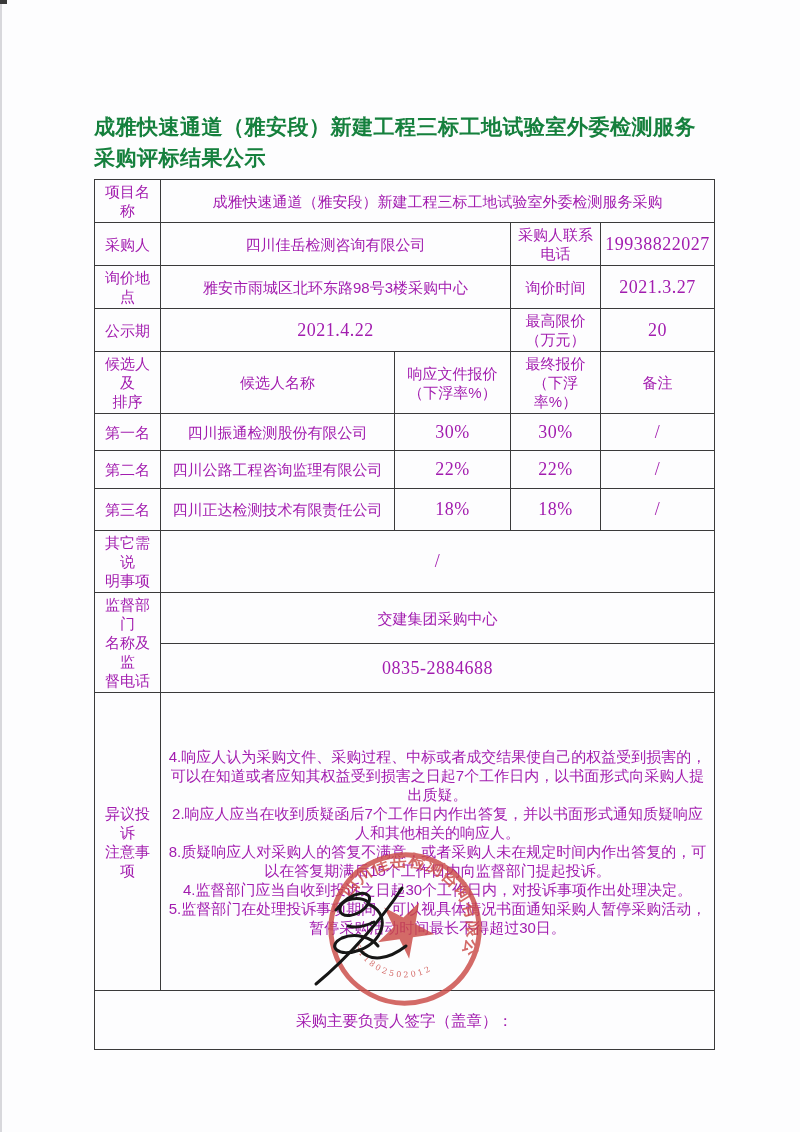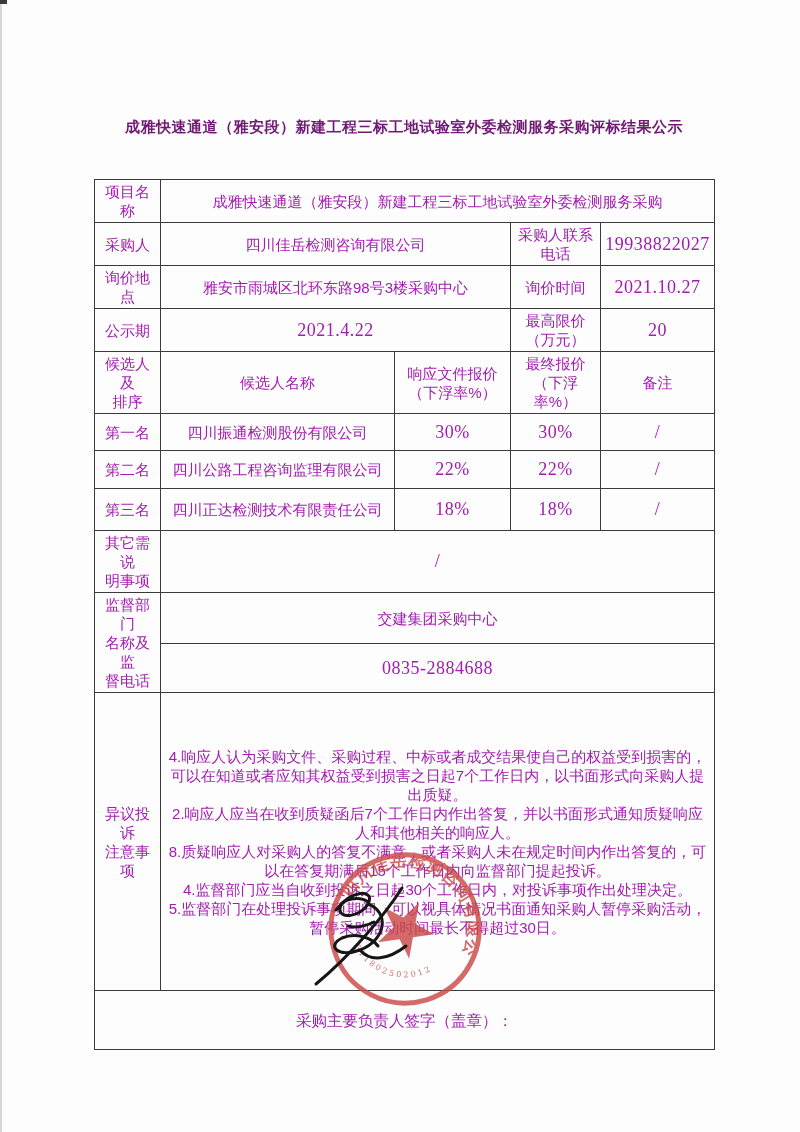--- a/index.html
+++ b/index.html
@@ -6,22 +6,22 @@
   body{
     width:800px;height:1132px;position:relative;overflow:hidden;
     background:#fdfdfe;color:#262626;
     font-family:"Liberation Sans","DejaVu Sans",sans-serif;
   }
   .scan-edge{position:absolute;left:0;top:0;width:2px;height:1132px;background:#d8d8dc;}
   .scan-speck{position:absolute;left:0;top:0;width:7px;height:4px;background:#3a3a3a;}
 
   .doc-title{
     position:absolute;left:94px;top:111px;width:620px;
-    text-align:center;font-size:15px;font-weight:700;line-height:31px;
-    color:#701a75;letter-spacing:.5px;
+    font-size:21px;font-weight:700;line-height:31px;
+    color:#15803d;letter-spacing:.5px;
   }
 
   table.main{
     position:absolute;left:94px;top:179px;width:620px;
     border-collapse:collapse;table-layout:fixed;
     font-size:15px;color:#a21caf;
   }
   table.main td{
     border:1.5px solid #3a3a3a;
     padding:2px 4px;vertical-align:middle;text-align:center;line-height:19px;
@@ -69,21 +69,21 @@
       <span class="cline" style="display:block">采购人联系</span>
       <span class="cline" style="display:block">电话</span>
     </td>
     <td class="num">19938822027</td>
   </tr>
 
   <tr style="height:42px">
     <td class="lbl">询价地点</td>
     <td colspan="2">雅安市雨城区北环东路98号3楼采购中心</td>
     <td>询价时间</td>
-    <td class="num">2021.10.27</td>
+    <td class="num">2021.3.27</td>
   </tr>
 
   <tr style="height:41px">
     <td class="lbl">公示期</td>
     <td colspan="2" class="num">2021.4.22</td>
     <td>
       <span style="display:block">最高限价</span>
       <span style="display:block">（万元）</span>
     </td>
     <td class="num">20</td>

